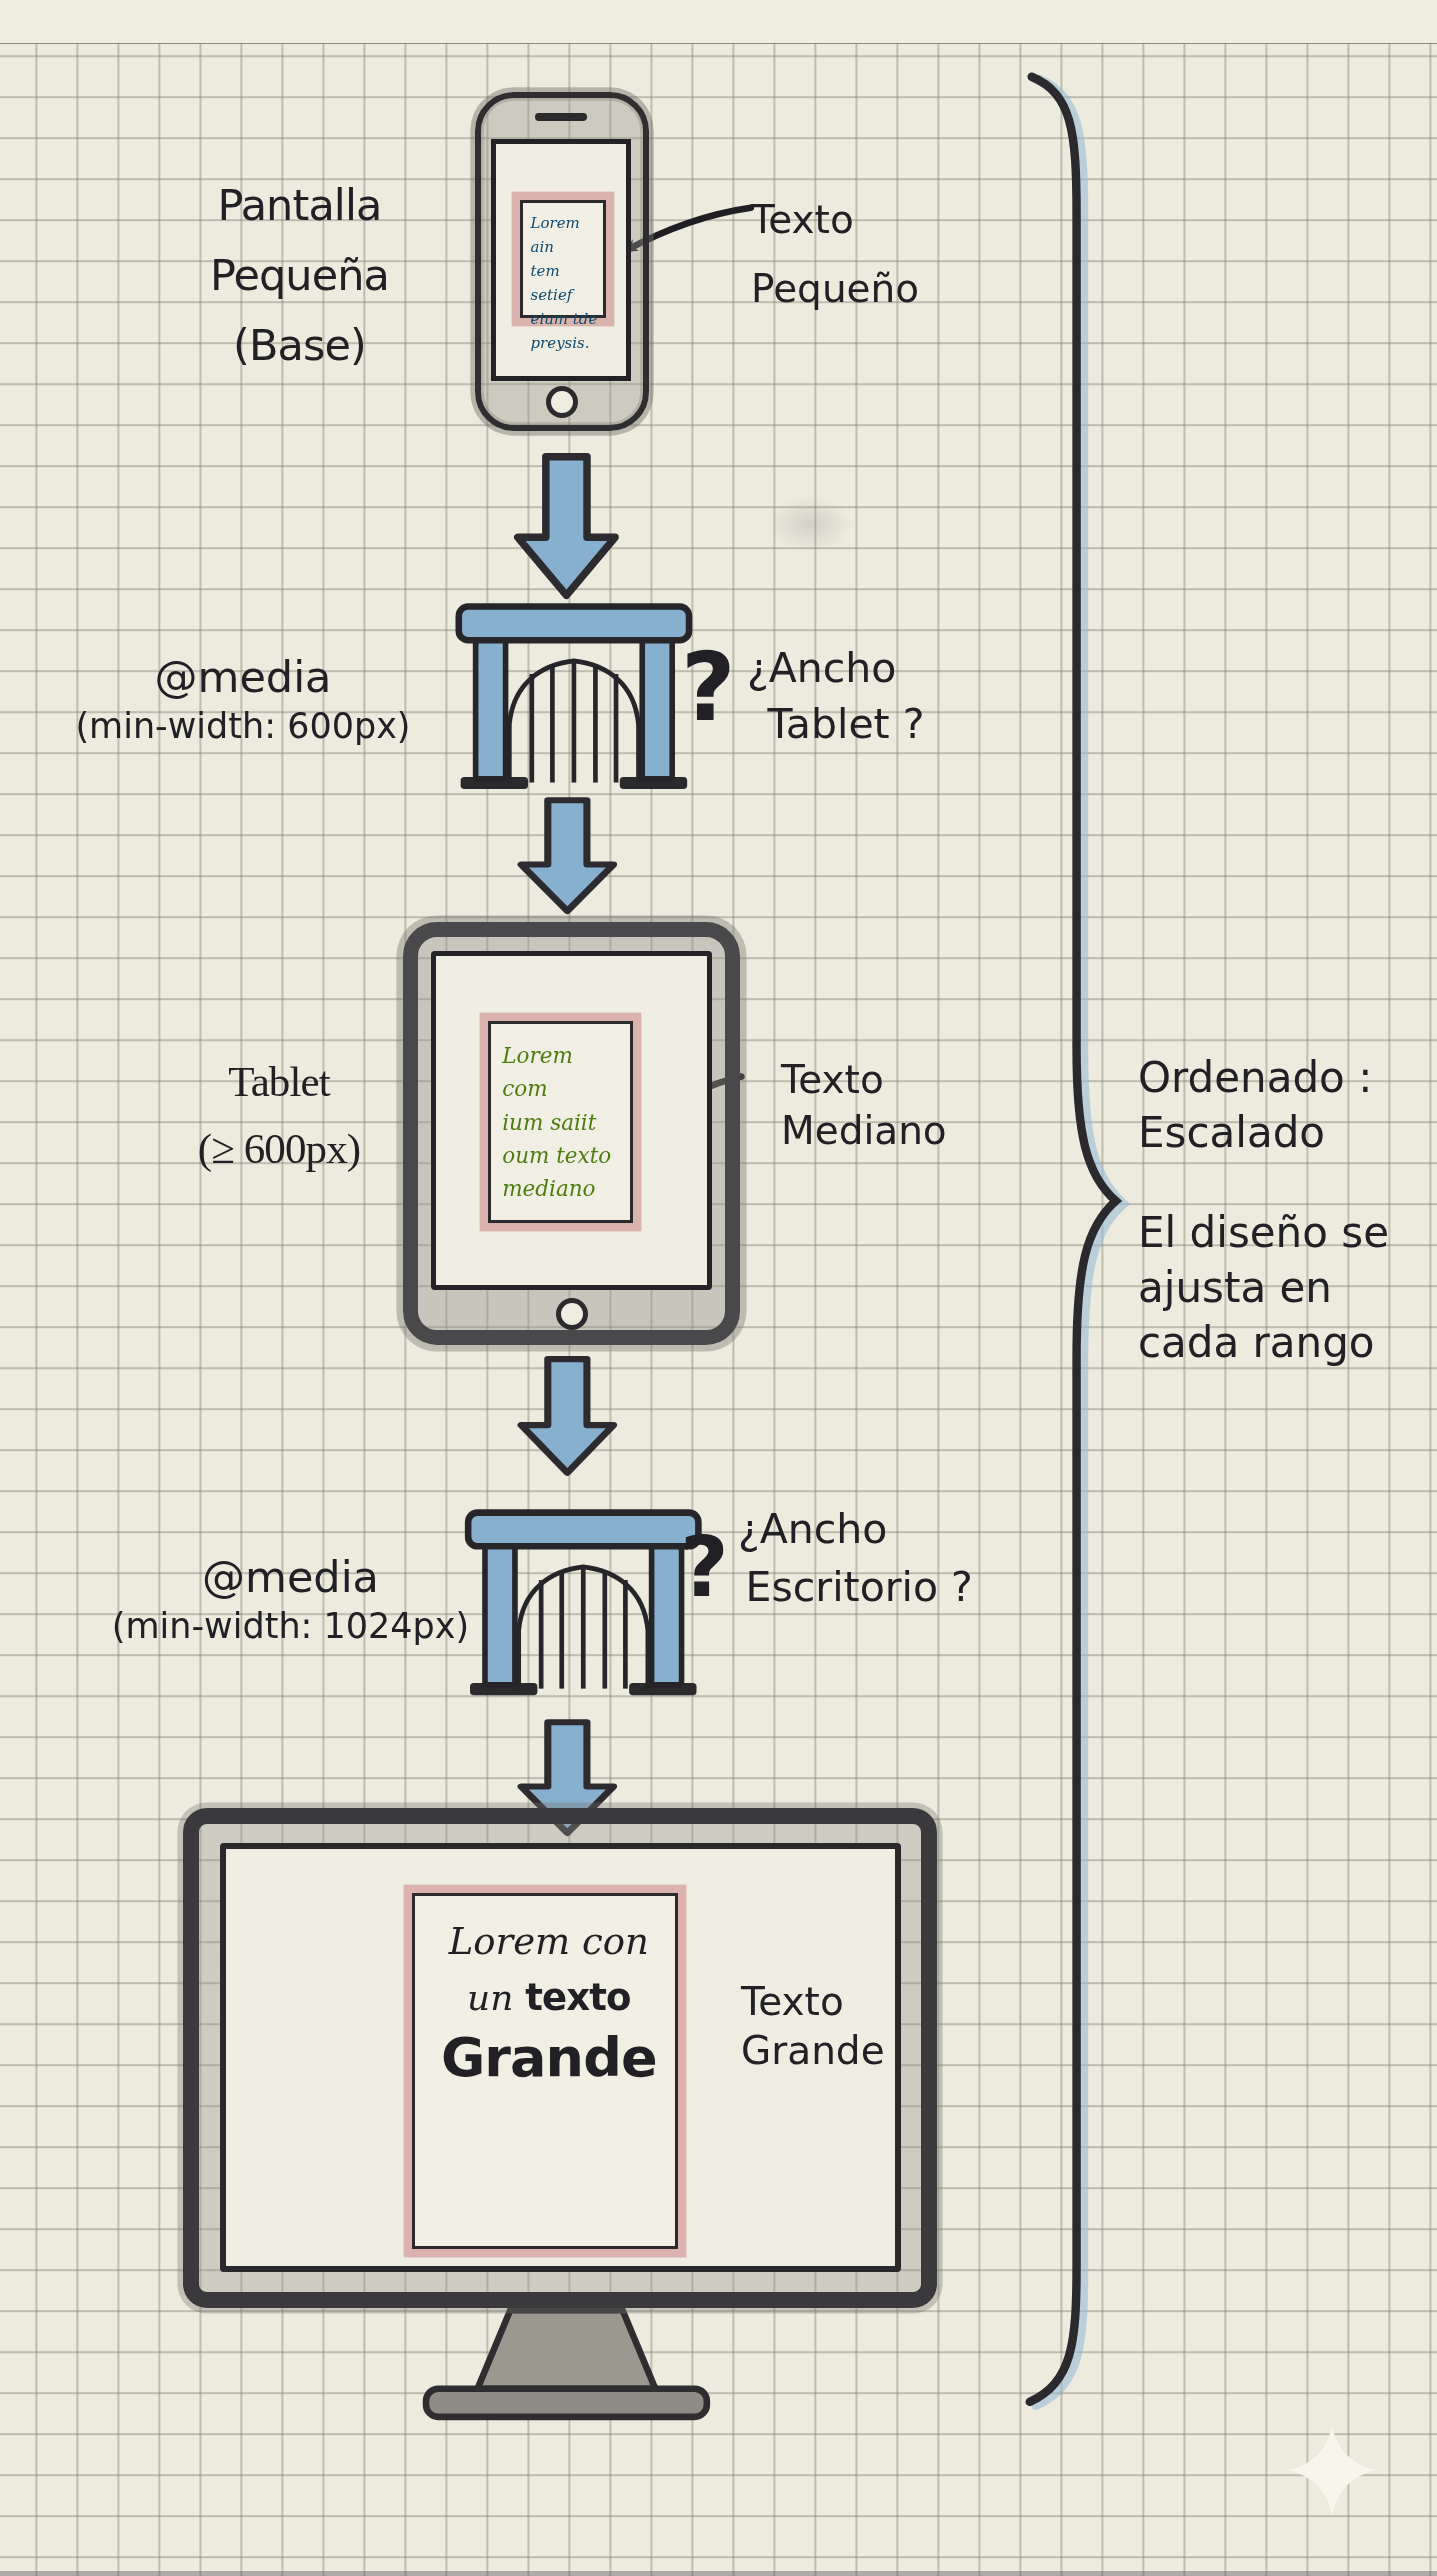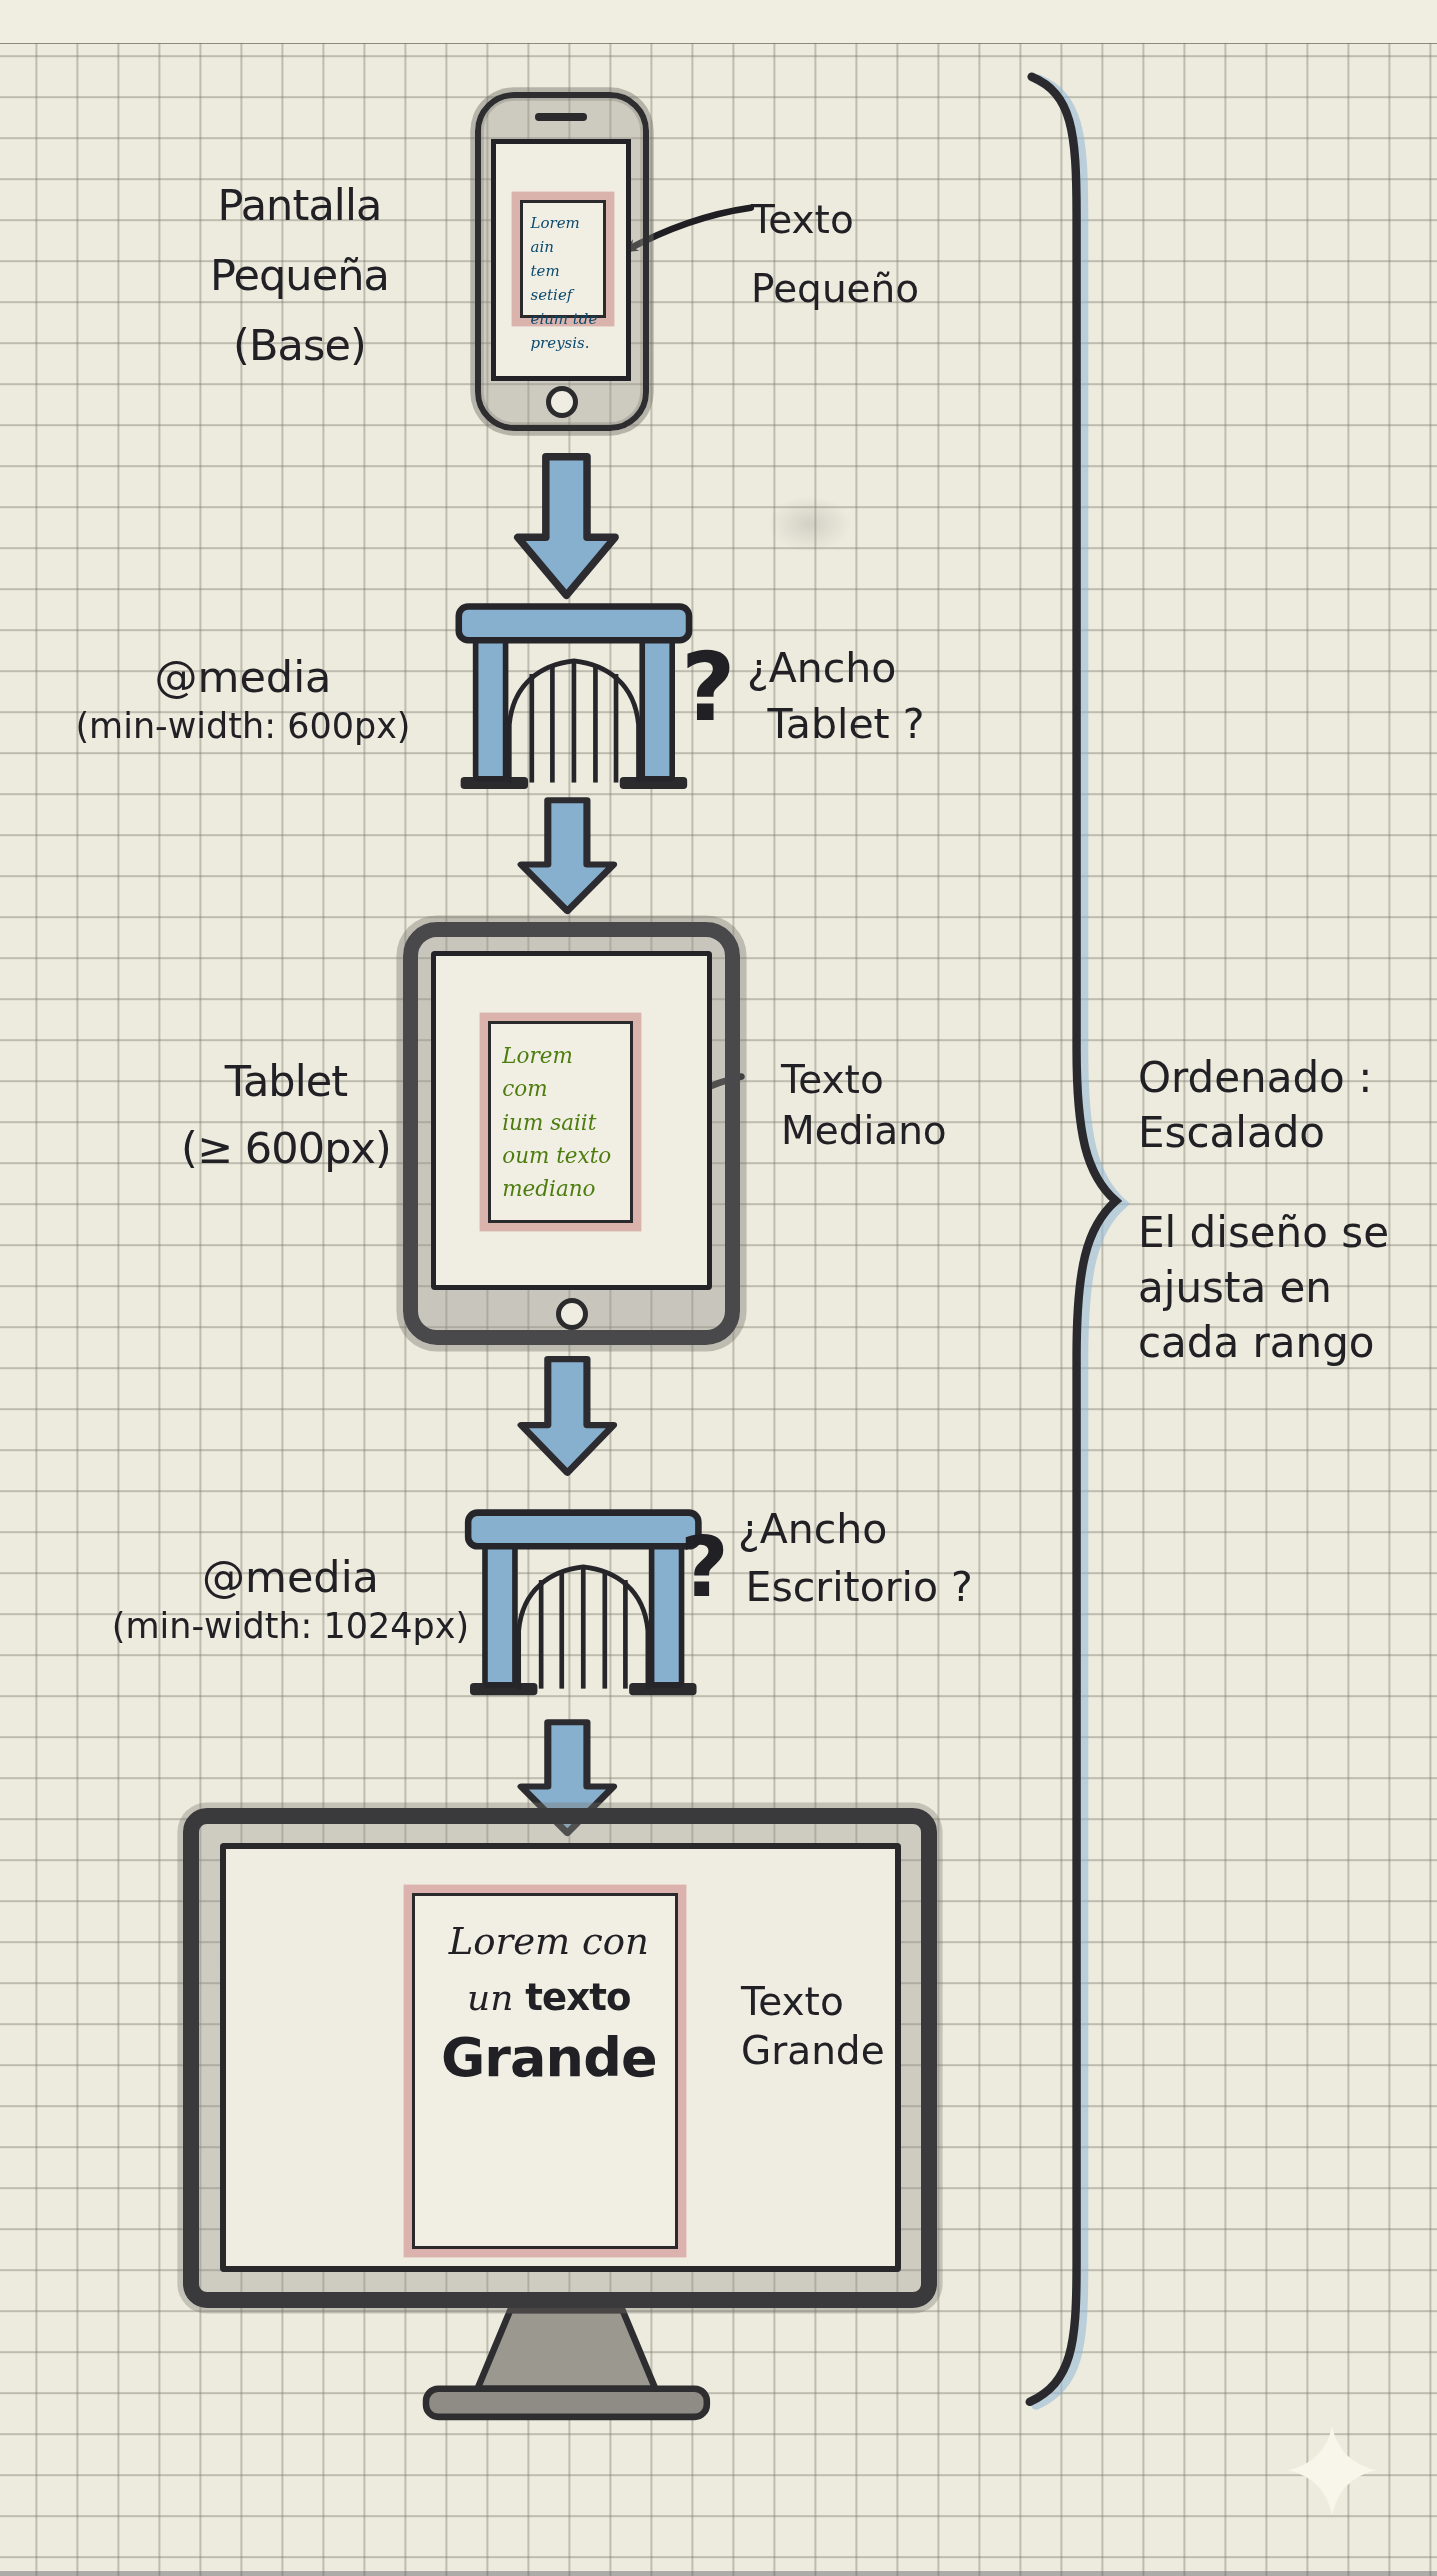--- a/index.html
+++ b/index.html
@@ -75,21 +75,21 @@
   .lbl { position:absolute; z-index:4; }
   .lbl div { display:block; }
   .phone-label { left:131px; top:170px; width:337px; text-align:center; font-size:43px; line-height:70px; letter-spacing:-0.9px; }
   .phone-callout { left:751px; top:185px; font-size:39px; line-height:69px; }
   .media1 { left:37px; top:650px; width:412px; text-align:center; }
   .media1 .at { font-size:43px; line-height:54px; }
   .media1 .cond { font-size:35px; line-height:45px; }
   .q-big1 { left:681px; top:633px; font-size:94px; font-weight:bold; }
   .q-lines1 { left:747px; top:640px; font-size:41px; line-height:56px; }
   .q-lines1 .i2 { padding-left:20.6px; }
-  .tablet-label { left:136px; top:1048px; width:300px; text-align:center; font-size:43px; line-height:67px; letter-spacing:-0.9px; }
+  .tablet-label { left:129px; top:1048px; width:300px; text-align:center; font-size:43px; line-height:67px; letter-spacing:-0.9px;font-family:Liberation Serif, serif; }
   .tablet-callout { left:781px; top:1054px; font-size:39px; line-height:51px; }
   .media2 { left:75px; top:1550px; width:431px; text-align:center; }
   .media2 .at { font-size:43px; line-height:54px; }
   .media2 .cond { font-size:35px; line-height:45px; }
   .q-big2 { left:680px; top:1518px; font-size:84px; font-weight:bold; }
   .q-lines2 { left:738px; top:1500px; font-size:41px; line-height:58px; }
   .q-lines2 .i2 { padding-left:7.5px; }
   .desktop-callout { left:741px; top:1977px; font-size:39px; line-height:49px; }
   .side-note { left:1138px; top:1050px; width:290px; font-size:42px; line-height:55px; }
   .side-note .gap { height:45px; }

